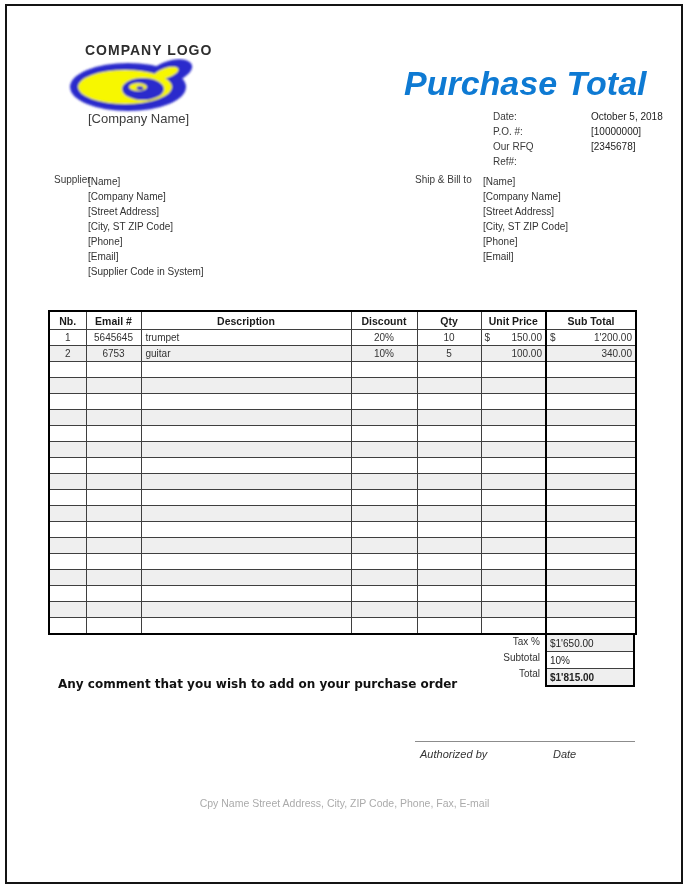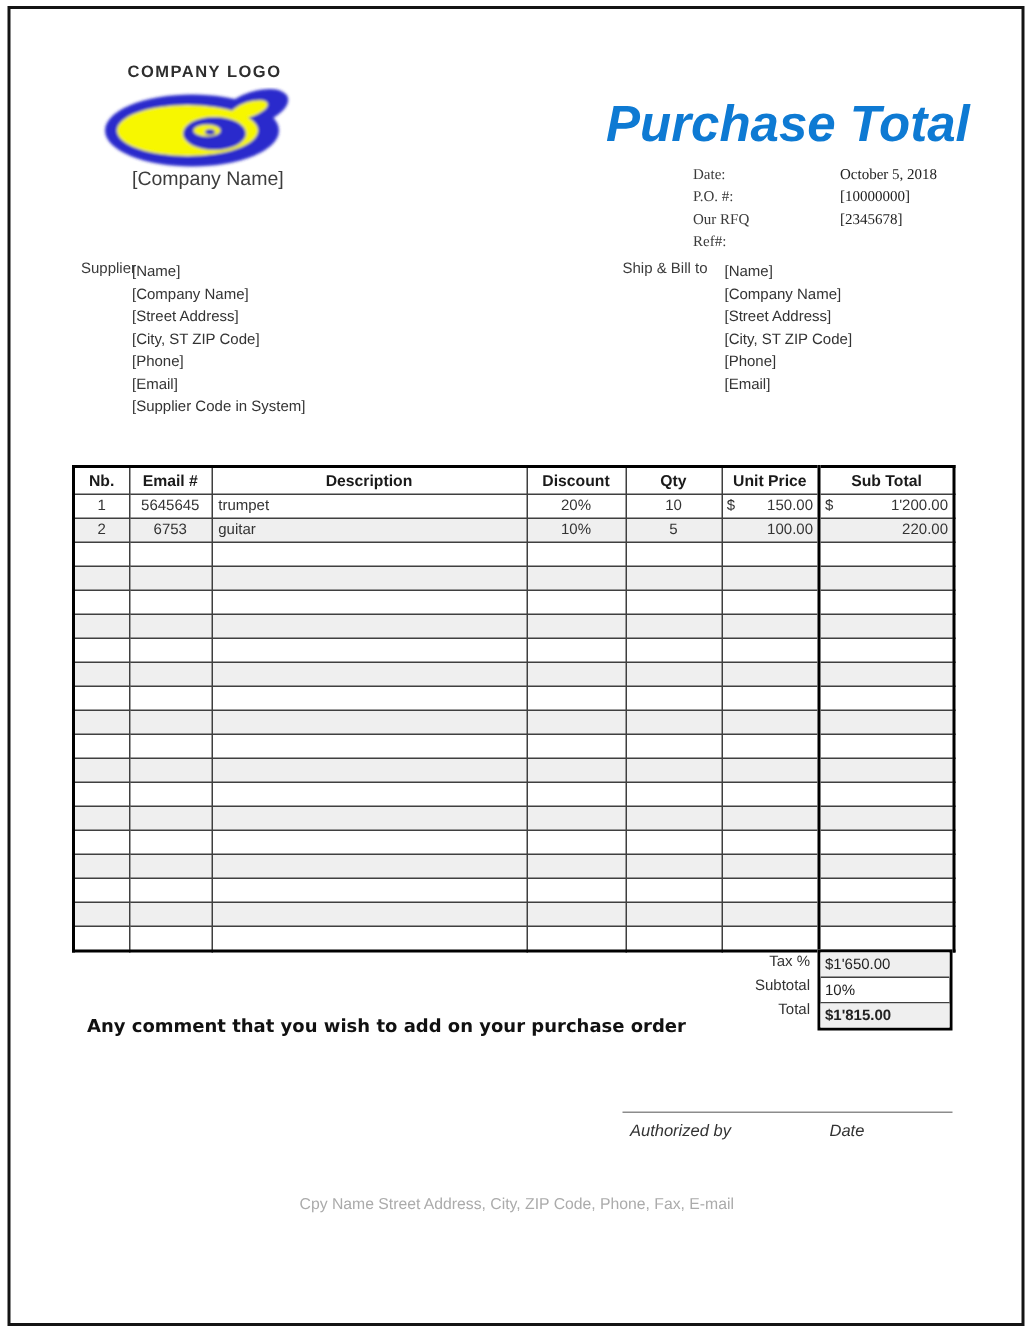--- a/index.html
+++ b/index.html
@@ -7,30 +7,30 @@
     width:689px;height:889px;background:#ffffff;position:relative;
     font-family:"Liberation Sans", sans-serif;color:#3b3b3b;overflow:hidden;
   }
   .abs{position:absolute;}
   .page-frame{
     left:5px;top:4px;width:674px;height:876px;
     border:2px solid #141414;pointer-events:none;
   }
   
   .logo-title{
-    left:85px;top:42px;font-size:11px;font-weight:bold;color:#2e2e2e;
+    left:85px;top:42px;font-size:14px;font-weight:bold;color:#2e2e2e;
     letter-spacing:1px;
   }
   .logo-art{left:66px;top:58px;}
   .company-name{left:88px;top:111px;font-size:13px;color:#3d3d3d;}
   .po-title{
     left:404px;top:64px;width:250px;font-size:34px;font-style:italic;
     font-weight:600;color:#0e7ad3;letter-spacing:0px;
   }
-  .order-meta{left:462px;top:109px;font-size:10px;font-family:Liberation Serif, serif;}
+  .order-meta{left:493px;top:109px;font-size:10px;}
   .meta-row{display:flex;height:15px;line-height:15px;}
   .meta-label{width:62px;color:#3b3b3b;}
   .meta-value{color:#222;margin-left:36px;}
   
   .addr-label{font-size:10px;color:#3b3b3b;}
   .supplier-label{left:54px;top:174px;}
   .shipbill-label{left:415px;top:174px;}
   .addr-lines{font-size:10px;color:#333;}
   .supplier-lines{left:88px;top:174px;}
   .shipbill-lines{left:483px;top:174px;}
@@ -197,21 +197,21 @@
           <td class="c">5</td>
           <td>
             <div class="money">
               <span class="cur"></span>
               <span class="amt">100.00</span>
             </div>
           </td>
           <td>
             <div class="money">
               <span class="cur"></span>
-              <span class="amt">220.00</span>
+              <span class="amt">340.00</span>
             </div>
           </td>
         </tr>
         <tr>
           <td>&nbsp;</td>
           <td>&nbsp;</td>
           <td>&nbsp;</td>
           <td>&nbsp;</td>
           <td>&nbsp;</td>
           <td>&nbsp;</td>

